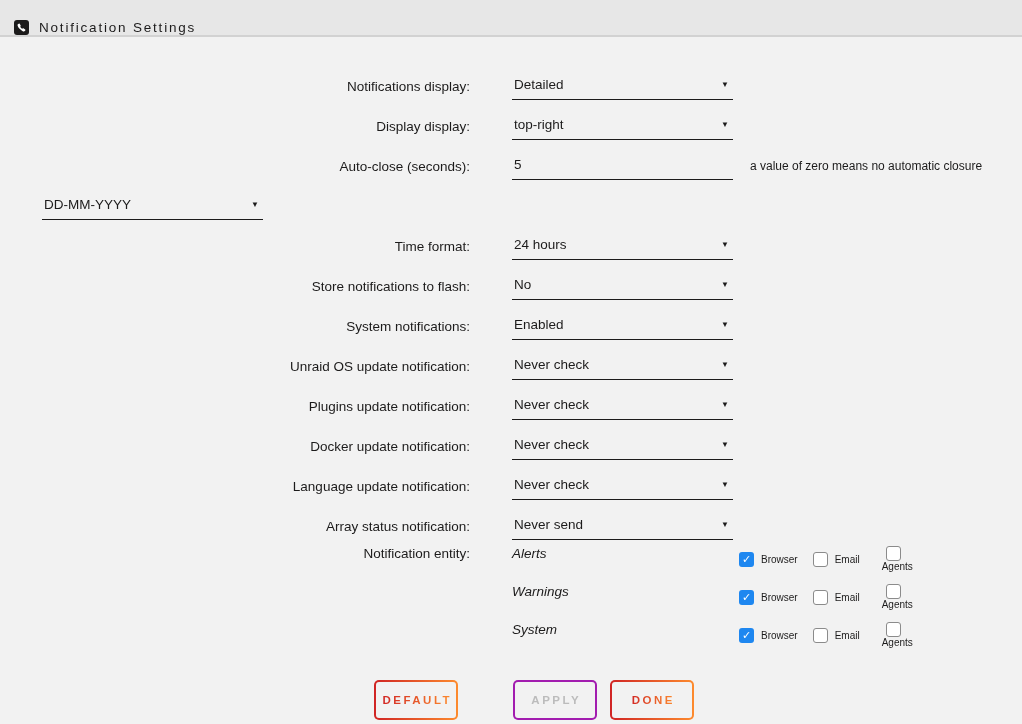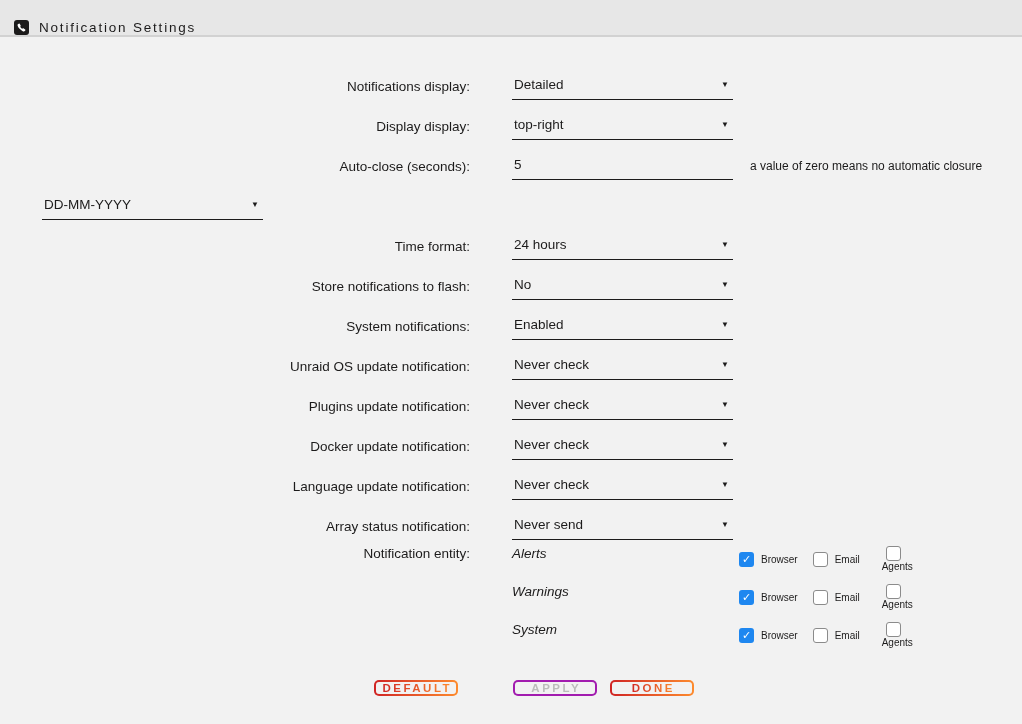--- a/index.html
+++ b/index.html
@@ -107,21 +107,21 @@
   }
   .cb-label { margin-left:7px; font-size:10px; }
   
   .buttons {
     display:flex;
     align-items:center;
     margin-top:20px;
     margin-left:374px;
   }
   .btn {
-    width:84px; height:16px;
+    width:84px; height:40px;
     padding:2px;
     border-radius:5px;
     cursor:pointer;
   }
   .btn-grad { background:linear-gradient(90deg,#d02424,#fd8b2e); }
   .btn-gray { background:#a21caf; cursor:default; }
   .btn-inner {
     width:100%; height:100%;
     background:#f2f2f2;
     border-radius:3px;

